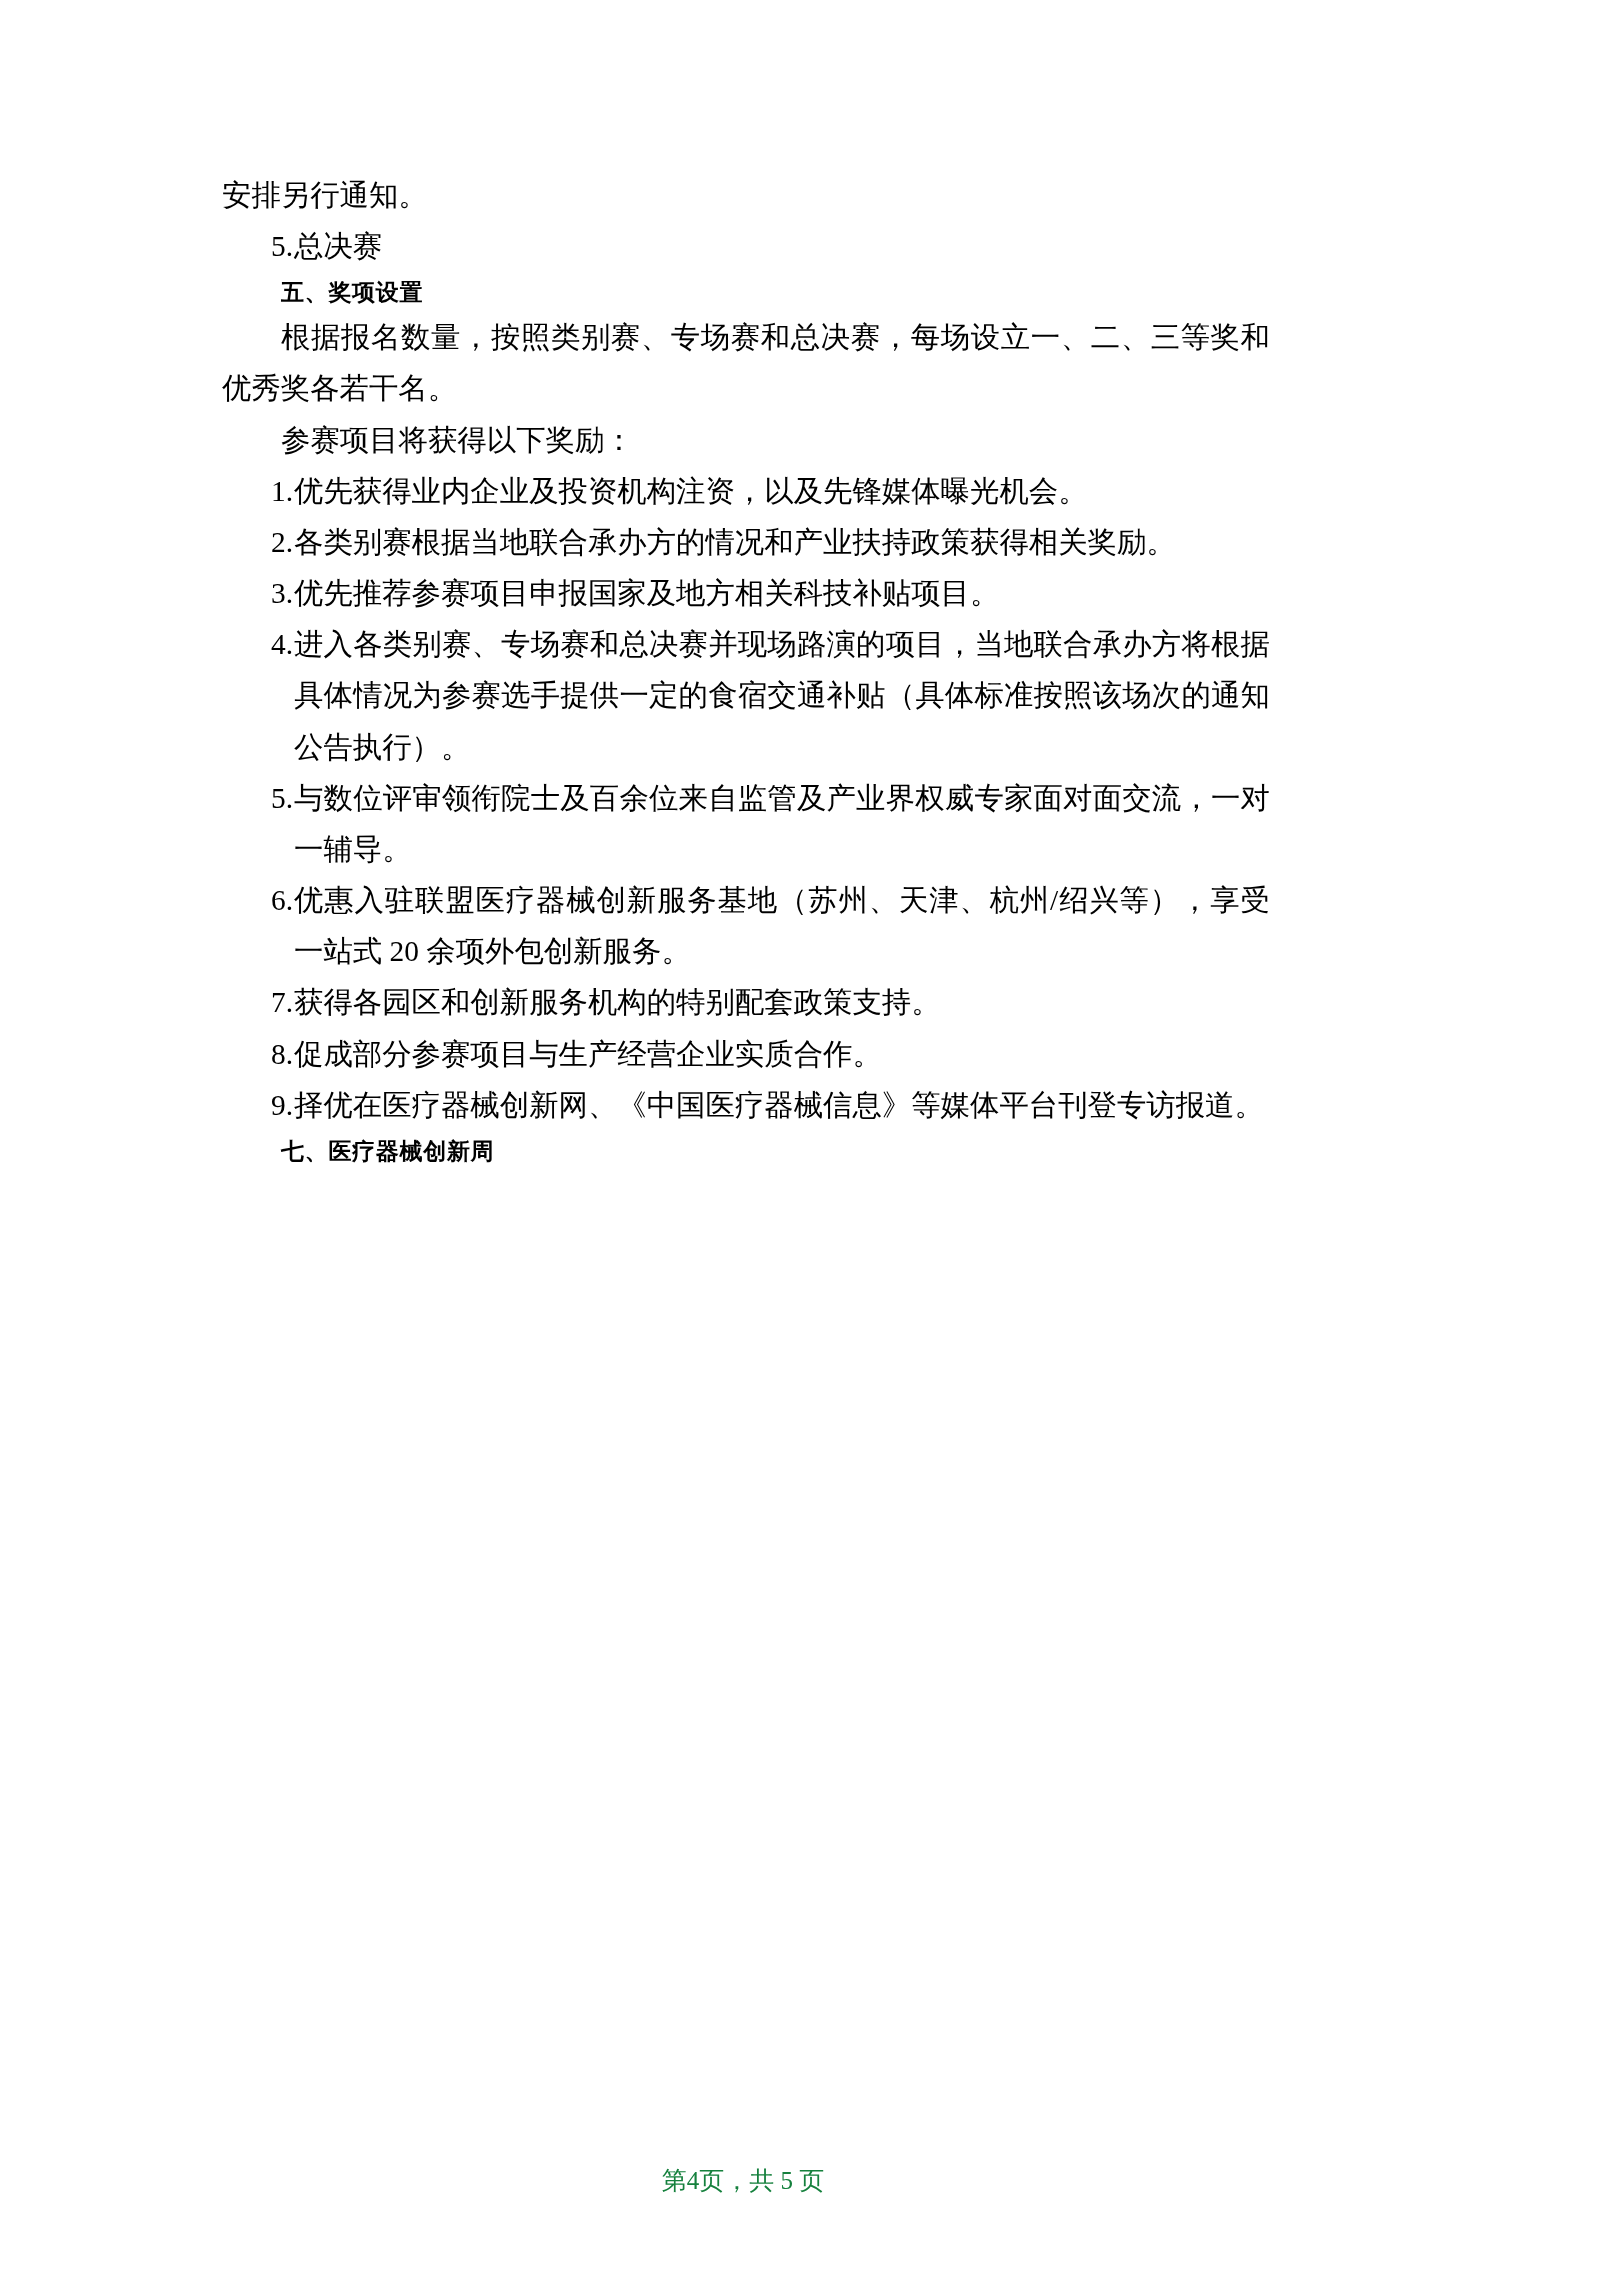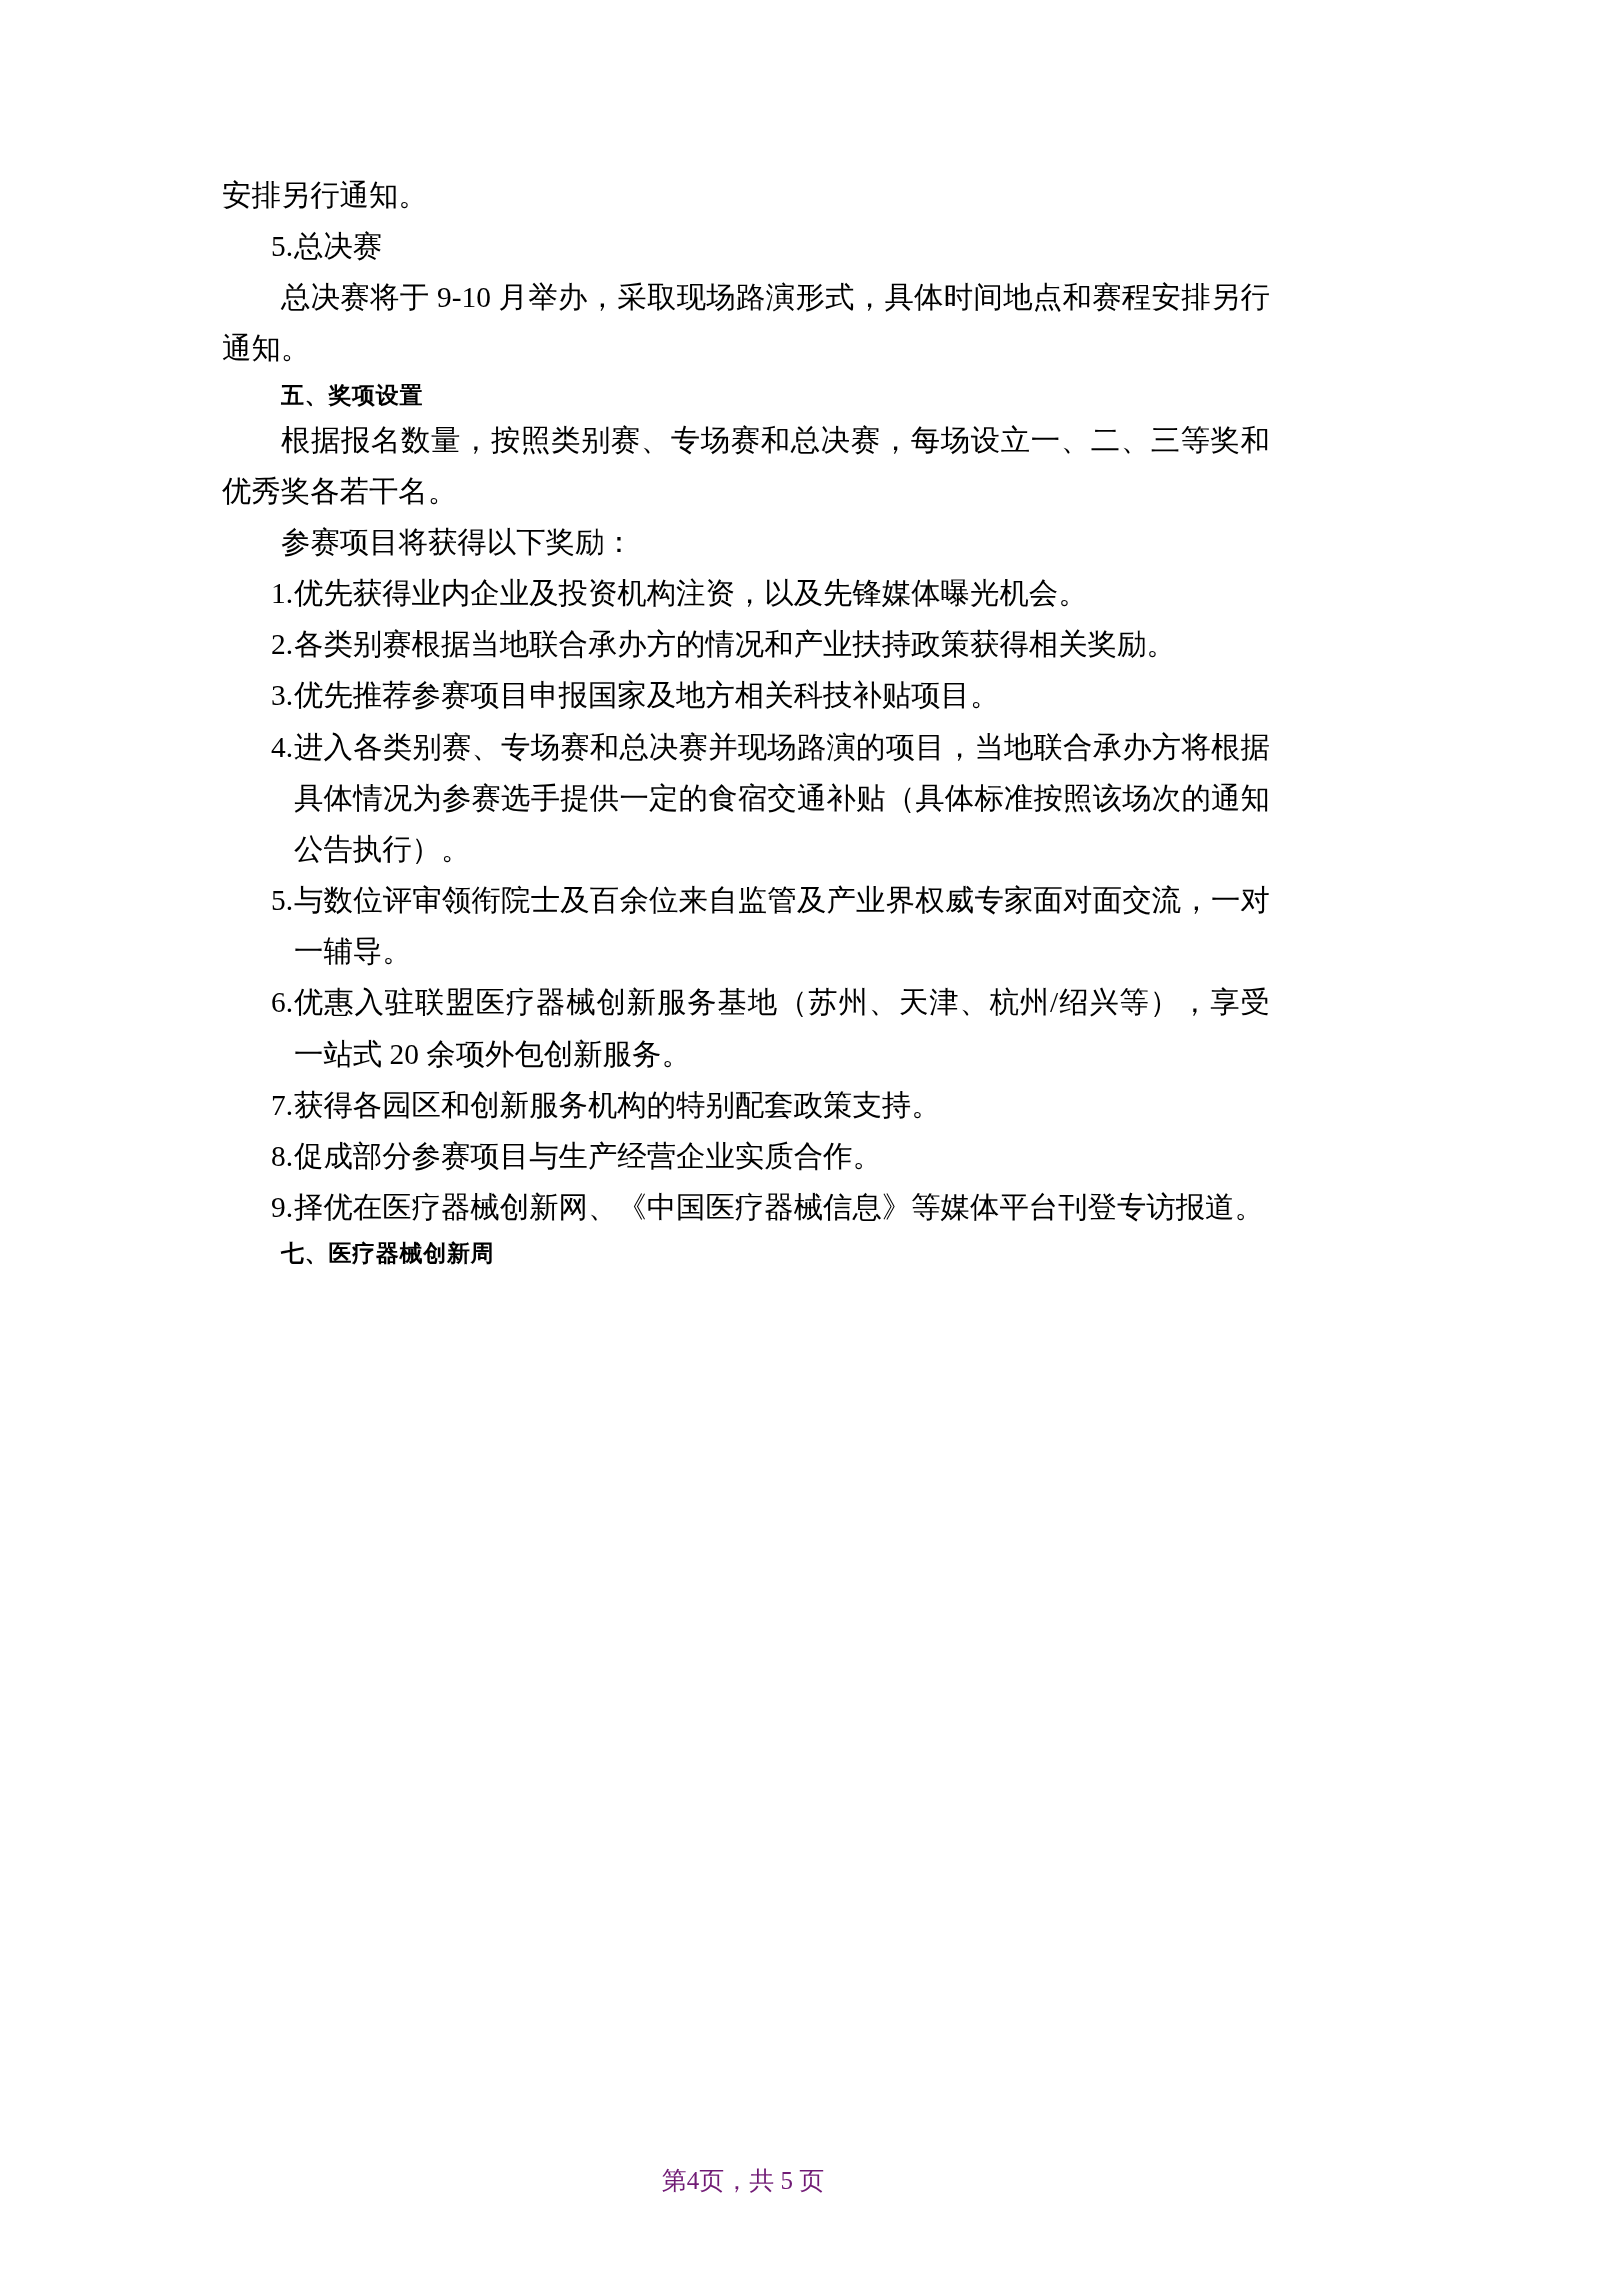--- a/index.html
+++ b/index.html
@@ -67,37 +67,36 @@
     text-indent: 59px;
   }
   .footer {
     position: absolute;
     left: 0;
     right: 0;
     bottom: 98px;
     text-align: center;
     font-size: 25px;
     font-family: "Liberation Serif", serif;
-    color: #701a75;
+    color: #15803d;
   }
 </style>
 </head>
 <body>
 
 <div class="page">
   <div class="doc-body">
 
     <p class="para indent-cont">安排另行通知。</p>
 
     <div class="list-item">
       <span class="num">5.</span>
       <span class="txt">总决赛</span>
     </div>
 
-    <p class="para hang">总决赛将于 9-10 月举办，采取现场路演形式，具体时间地点和赛程安排另行通知。</p>
 
     <p class="heading">五、奖项设置</p>
 
     <p class="para hang">根据报名数量，按照类别赛、专场赛和总决赛，每场设立一、二、三等奖和优秀奖各若干名。</p>
 
 
     <p class="para hang">参赛项目将获得以下奖励：</p>
 
     <div class="list-item">
       <span class="num">1.</span>

